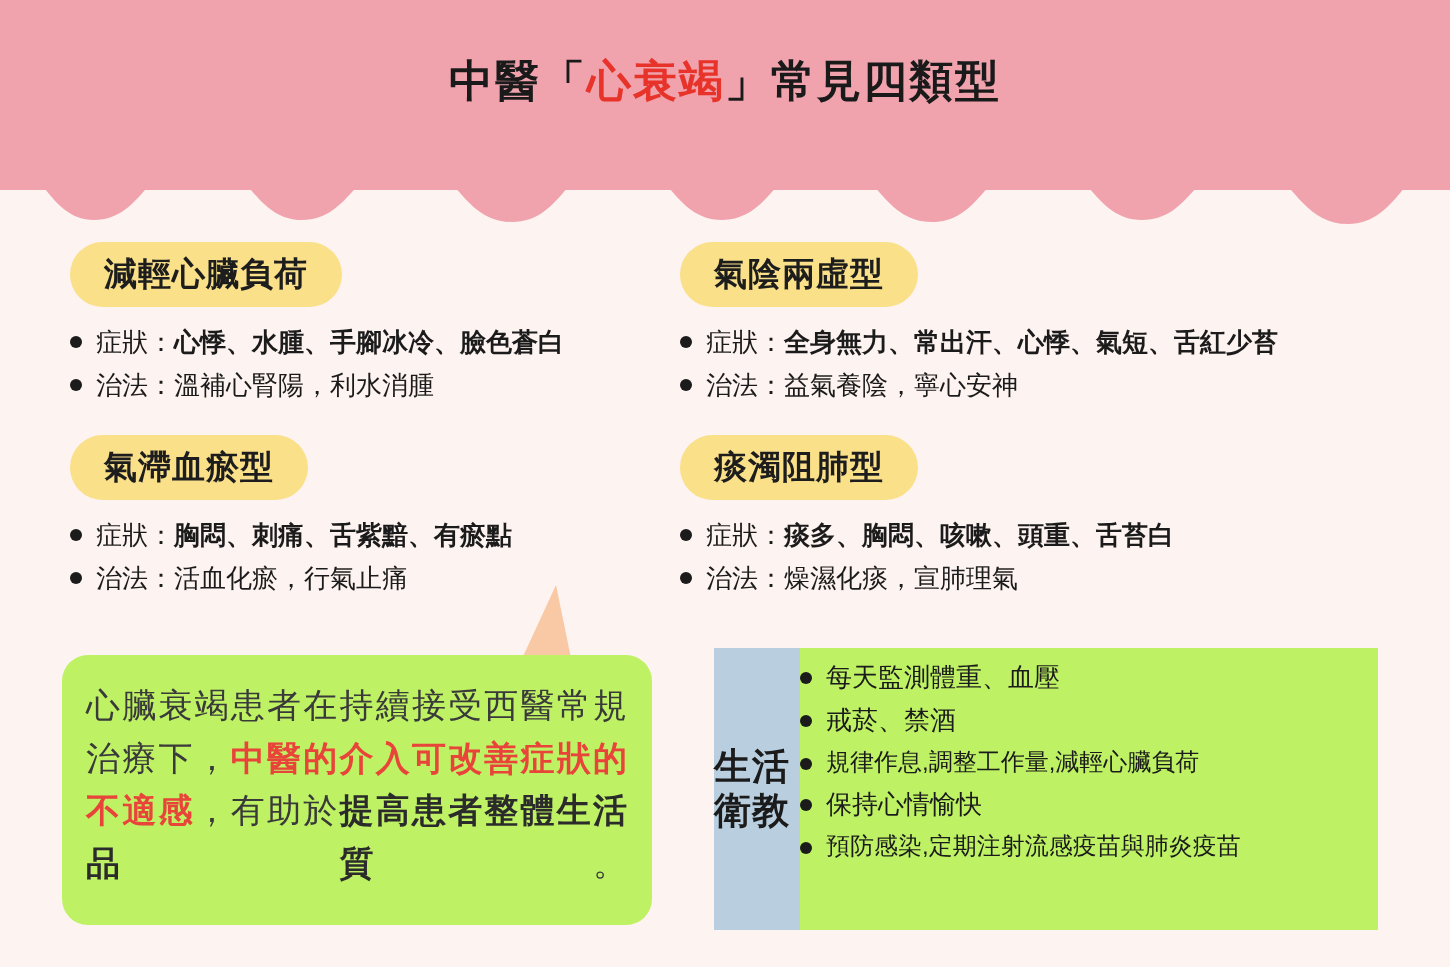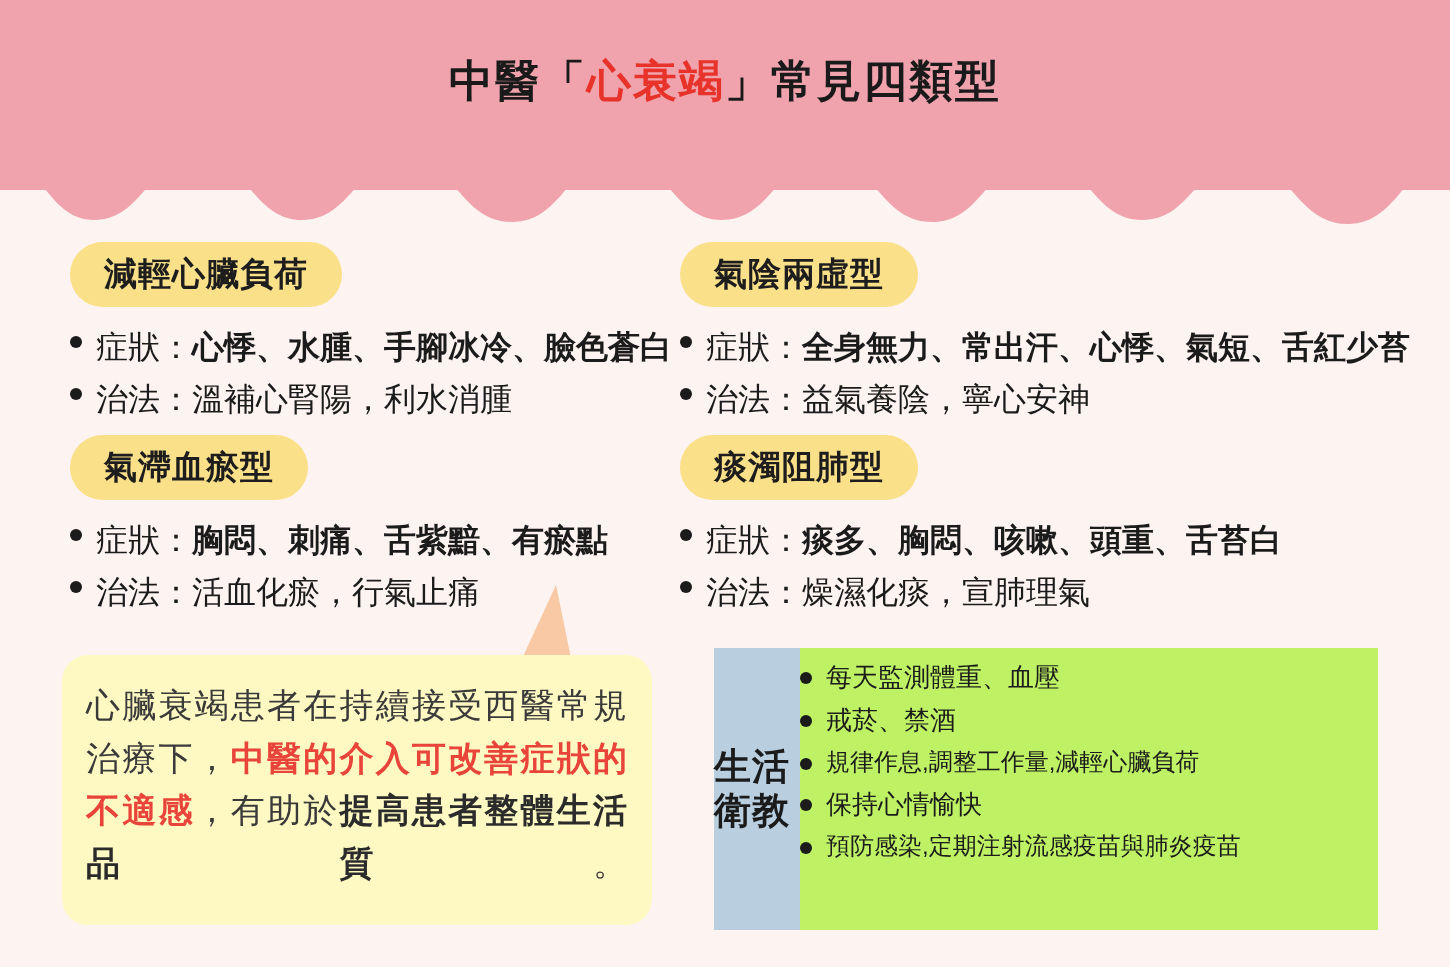--- a/index.html
+++ b/index.html
@@ -66,21 +66,21 @@
     color: #1d1d1d;
     letter-spacing: 1px;
     white-space: nowrap;
   }
 
   .type-block { position: absolute; }
   .lines { margin-top: 16px; }
   .line {
     display: flex;
     align-items: flex-start;
-    font-size: 32px;
+    font-size: 26px;
     color: #1b1b1b;
     line-height: 1.5;
     margin-bottom: 4px;
     white-space: nowrap;
   }
   .bullet {
     width: 12px; height: 12px;
     border-radius: 50%;
     background: #1b1b1b;
     margin-top: 13px;
@@ -97,21 +97,21 @@
   #block-3 { left: 70px;  top: 245px; }
   #block-4 { left: 680px; top: 245px; }
 
   
   .callout {
     position: absolute;
     left: 62px;
     top: 465px;
     width: 590px;
     height: 270px;
-    background: #fef9c3;
+    background: #bef264;
     border-radius: 26px;
     z-index: 4;
   }
   .callout-tail {
     position: absolute;
     left: 520px;
     top: 395px;
     width: 0; height: 0;
     border-left: 36px solid transparent;
     border-right: 16px solid transparent;

